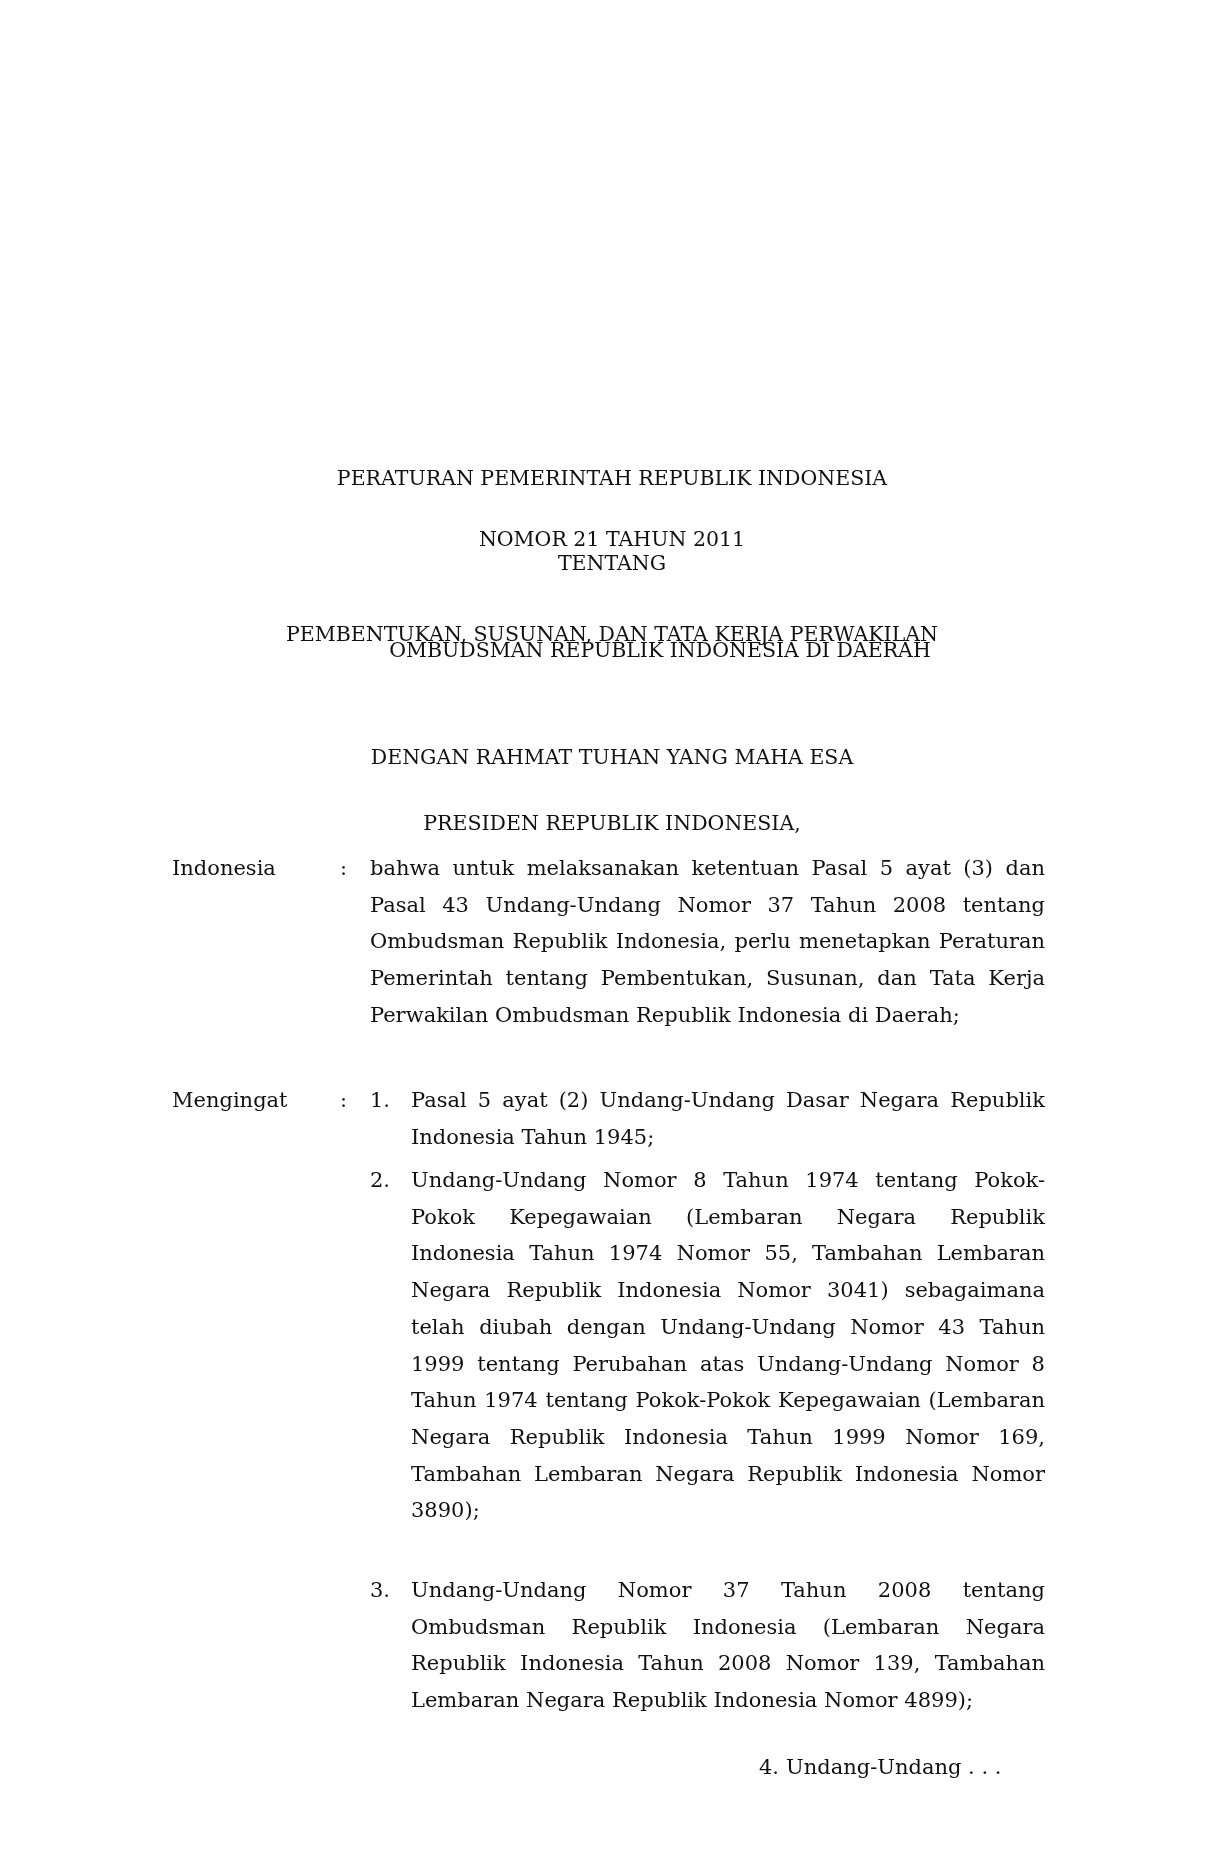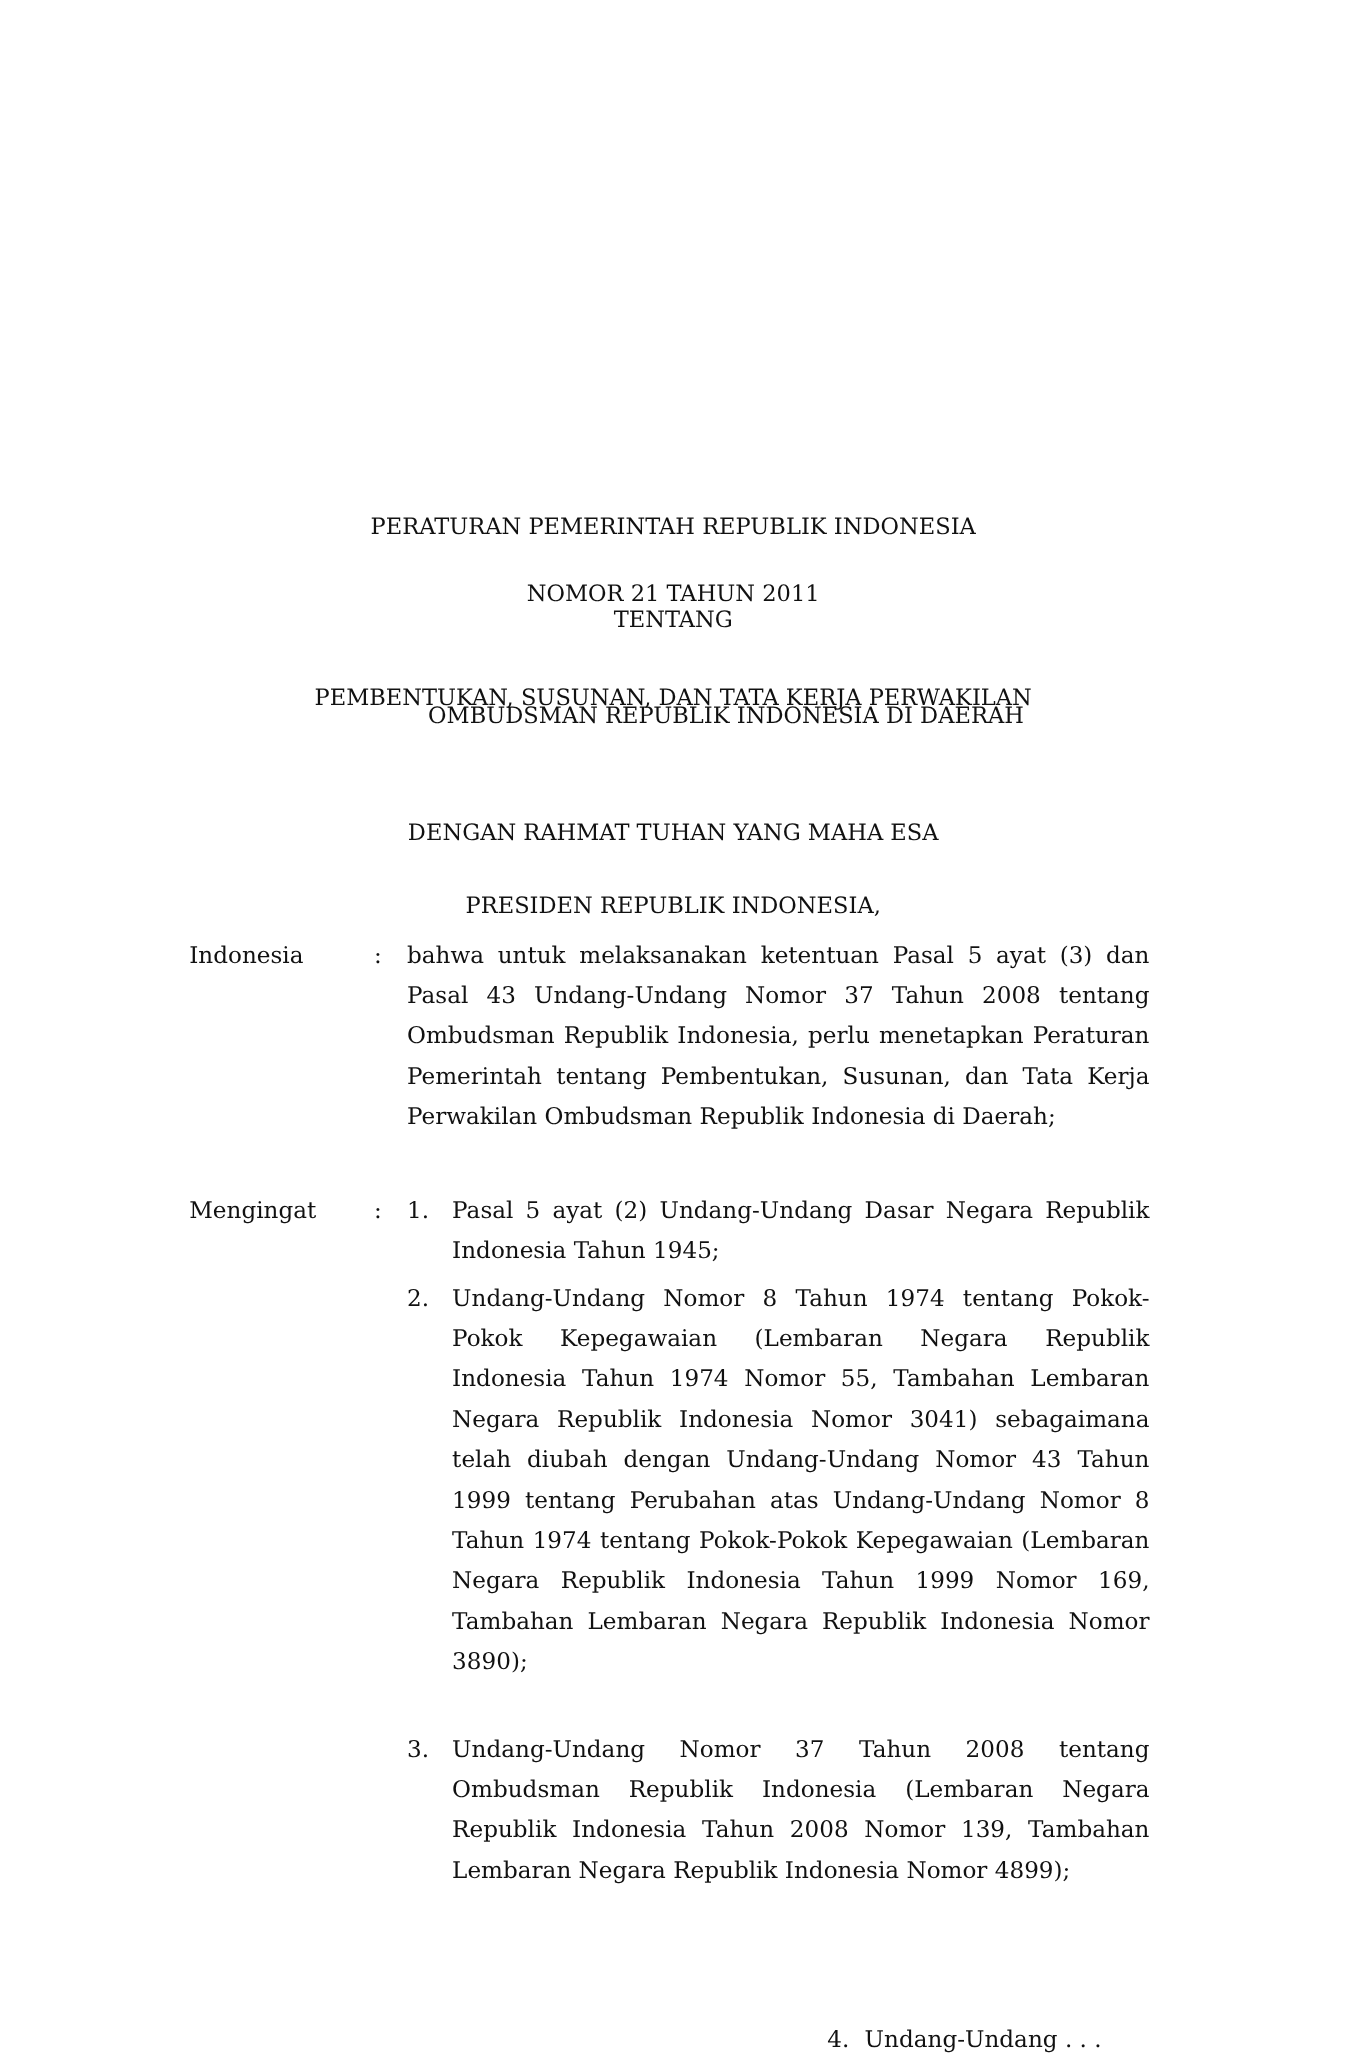--- a/index.html
+++ b/index.html
@@ -76,23 +76,24 @@
       left: 41px;
       width: 634px;
       top: 0;
       line-height: 36.7px;
       text-align: justify;
       text-align-last: left;
     }
     .continuation {
       position: absolute;
       left: 752px;
-      top: 1839px;
+      top: 1752px;
       white-space: nowrap;
       line-height: 30px;
+      text-align: center;
     }
     .continuation .num {
       display: inline-block;
       width: 34px;
     }
   </style>
 </head>
 <body>
 
 <div class="page">

